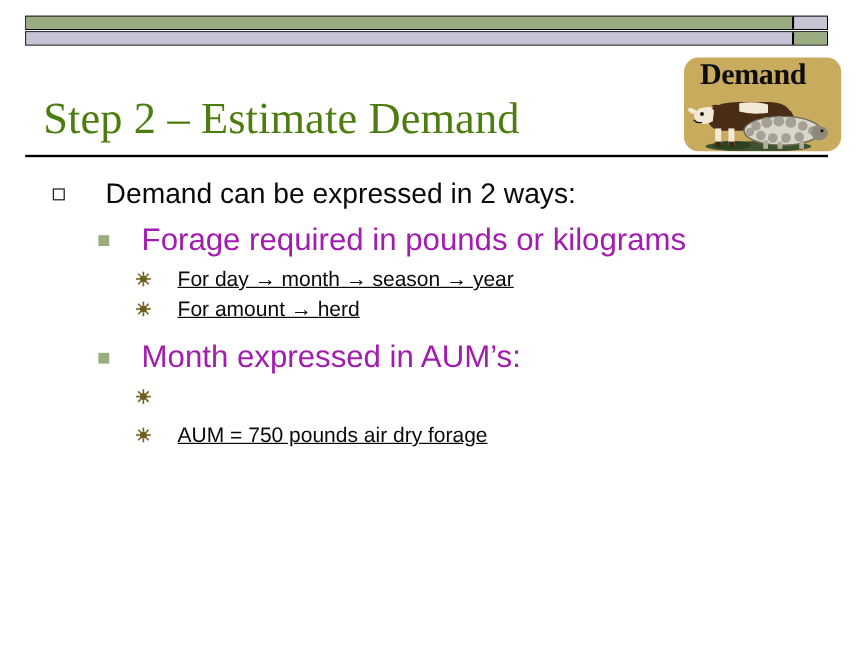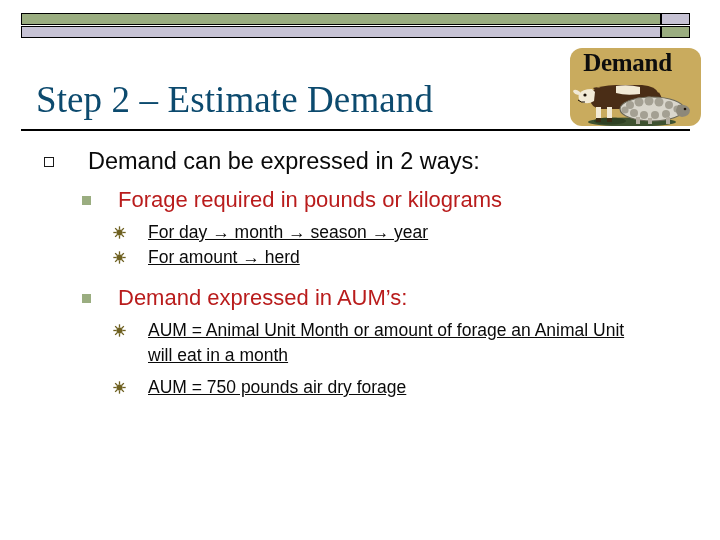--- a/index.html
+++ b/index.html
@@ -53,21 +53,21 @@
 
   
   .title {
     position: absolute;
     left: 36px;
     top: 78px;
     width: 520px;
     font-family: "Liberation Serif", serif;
     font-size: 37px;
     line-height: 44px;
-    color: #0c4a6e;
+    color: #4d7c0f;
     letter-spacing: 0.1px;
     white-space: nowrap;
   }
 
   
   .title-rule {
     position: absolute;
     left: 21px;
     top: 129px;
     width: 669px;
@@ -137,23 +137,23 @@
     background: transparent;
   }
 
   .lvl2 {
     position: relative;
     padding-left: 118px;
     margin-bottom: 1px;
     min-height: 27px;
   }
   .lvl2 .txt {
-    font-size: 22px;
+    font-size: 26px;
     line-height: 27px;
-    color: #b91c1c;
+    color: #a21caf;
   }
   .marker-square-filled {
     position: absolute;
     left: 82px;
     top: 10px;
     width: 9px;
     height: 9px;
     background: #9aad80;
   }
 
@@ -298,40 +298,39 @@
         <rect x="14.5" y="9" width="5" height="2" transform="rotate(45 10 10)"></rect>
       </g>
     </svg>
     <span class="txt">For amount → herd</span>
   </div>
 
   <div class="spacer-gap"></div>
 
   <div class="lvl2">
     <span class="marker-square-filled"></span>
-    <span class="txt">Demand expressed in AUM’s:</span>
+    <span class="txt">Month expressed in AUM’s:</span>
   </div>
 
   <div class="spacer-gap-sm"></div>
 
   <div class="lvl3">
     <svg class="marker-burst" viewBox="0 0 20 20">
       <circle cx="10" cy="10" r="4.6" fill="#6e6020"></circle>
       <g fill="#6e6020">
         <rect x="9" y="0.5" width="2" height="5"></rect>
           <rect x="9" y="14.5" width="2" height="5"></rect>
         <rect x="0.5" y="9" width="5" height="2"></rect>
           <rect x="14.5" y="9" width="5" height="2"></rect>
         <rect x="9" y="0.5" width="2" height="5" transform="rotate(45 10 10)"></rect>
         <rect x="9" y="14.5" width="2" height="5" transform="rotate(45 10 10)"></rect>
         <rect x="0.5" y="9" width="5" height="2" transform="rotate(45 10 10)"></rect>
         <rect x="14.5" y="9" width="5" height="2" transform="rotate(45 10 10)"></rect>
       </g>
     </svg>
-    <span class="txt" style="max-width:505px;">AUM = Animal Unit Month or amount of forage an Animal Unit will eat in a month</span>
   </div>
 
   <div class="lvl3" style="margin-top:7px;">
     <svg class="marker-burst" viewBox="0 0 20 20">
       <circle cx="10" cy="10" r="4.6" fill="#6e6020"></circle>
       <g fill="#6e6020">
         <rect x="9" y="0.5" width="2" height="5"></rect>
           <rect x="9" y="14.5" width="2" height="5"></rect>
         <rect x="0.5" y="9" width="5" height="2"></rect>
           <rect x="14.5" y="9" width="5" height="2"></rect>

